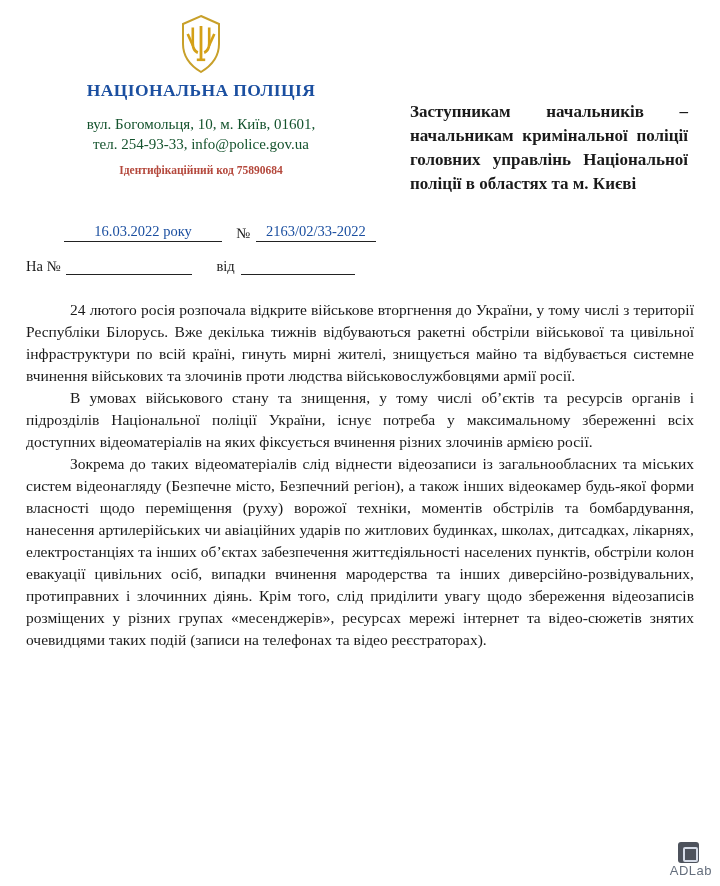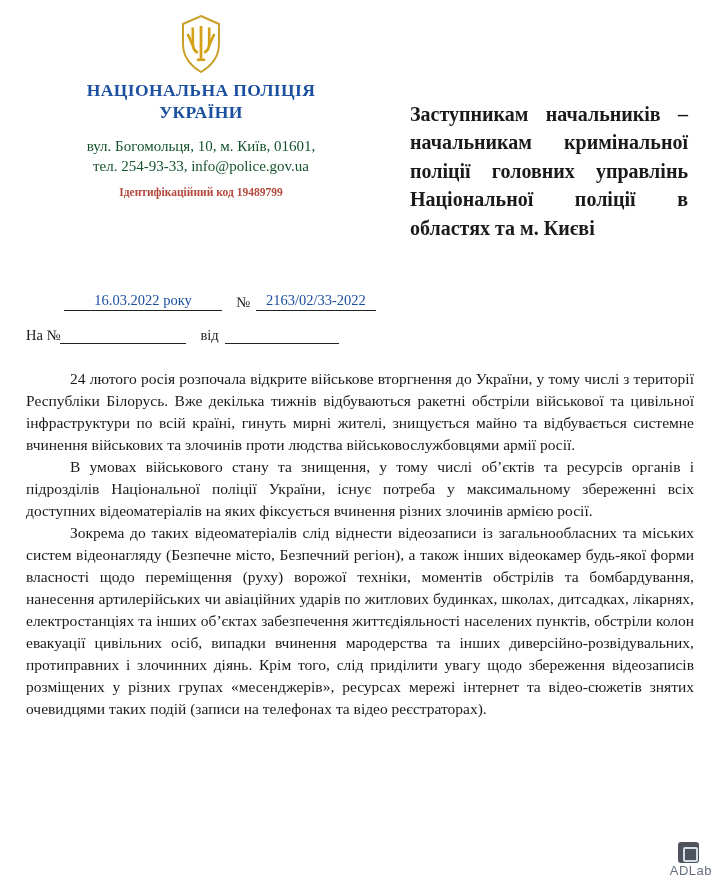--- a/index.html
+++ b/index.html
@@ -60,21 +60,21 @@
     color: #b4483c;
     font-weight: bold;
     font-size: 11.5px;
     margin: 4px 0 0 0;
   }
 
   .addressee {
     flex: 1;
     padding: 86px 6px 0 34px;
     font-weight: bold;
-    font-size: 20px;
+    font-size: 17px;
     line-height: 1.42;
     text-align: justify;
     text-align-last: left;
     box-sizing: border-box;
   }
 
   
   .reg-block {
     margin: 26px 0 0 0;
     padding: 0 26px;
@@ -86,26 +86,26 @@
     margin-bottom: 14px;
   }
   .ul {
     display: inline-block;
     border-bottom: 1px solid #222;
     text-align: center;
     padding: 0 4px 1px 4px;
     color: #1b4fa0;
   }
   .ul.plain { color: #1a1a1a; }
-  .reg-date { width: 150px; margin-left: 38px; margin-top: 24px; }
+  .reg-date { width: 150px; margin-left: 38px; }
   .reg-no-label { margin: 0 6px 0 14px; }
   .reg-no { width: 112px; }
-  .na-label { margin-right: 0; }
+  .na-label { margin-right: 6px; }
   .na-field { width: 118px; }
-  .vid-label { margin: 0 6px 0 14px; }
+  .vid-label { margin: 0 6px 0 24px; }
   .vid-field { width: 106px; }
 
   
   .subject {
     margin: 34px 26px 0 14px;
     width: 312px;
     font-weight: bold;
     font-size: 14.5px;
     line-height: 1.45;
     text-align: justify;
@@ -172,29 +172,28 @@
           <path d="M13.5 13.5 h2.6 v16 c0 4 1.6 6.4 4.2 7.8 l-0.9 2.6 c-4-1.8-5.9-5.3-5.9-10.4 z"></path>
           <path d="M29.9 13.5 h2.6 v16 c0 5.1-1.9 8.6-5.9 10.4 l-0.9-2.6 c2.6-1.4 4.2-3.8 4.2-7.8 z"></path>
           <path d="M8.5 20.5 l2.4-1 l5.2 11.4 l-2.4 1 z"></path>
           <path d="M37.5 20.5 l-2.4-1 l-5.2 11.4 l2.4 1 z"></path>
           <path d="M18.8 44.5 h8.4 v2.6 h-8.4 z"></path>
         </g>
       </svg>
 
       <div class="org-name">
         <div>НАЦІОНАЛЬНА ПОЛІЦІЯ</div>
-        <div>УКРАЇНИ</div>
       </div>
 
       <div class="org-address">
         <div>вул. Богомольця, 10, м. Київ, 01601,</div>
         <div>тел. 254-93-33, info@police.gov.ua</div>
       </div>
 
-      <div class="org-code">Ідентифікаційний код 19489799</div>
+      <div class="org-code">Ідентифікаційний код 75890684</div>
     </div>
 
     <div class="addressee">Заступникам начальників – начальникам кримінальної поліції головних управлінь Національної поліції в областях та м. Києві</div>
   </div>
 
   <div class="reg-block">
     <div class="reg-row">
       <span class="ul reg-date">16.03.2022 року</span>
       <span class="reg-no-label">№</span>
       <span class="ul reg-no">2163/02/33-2022</span>

